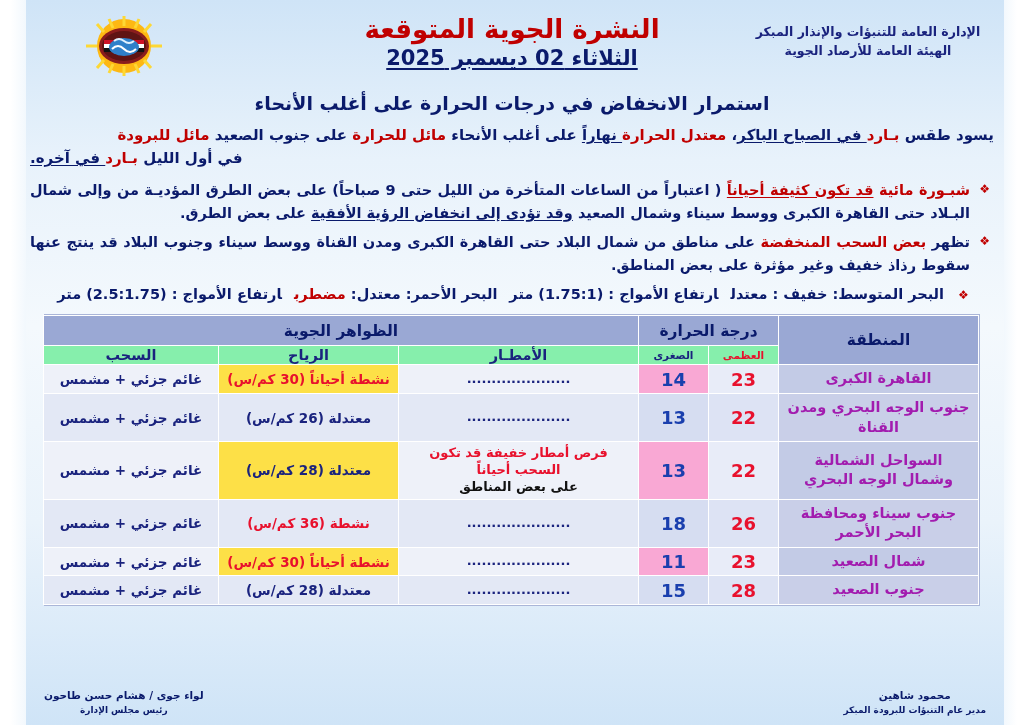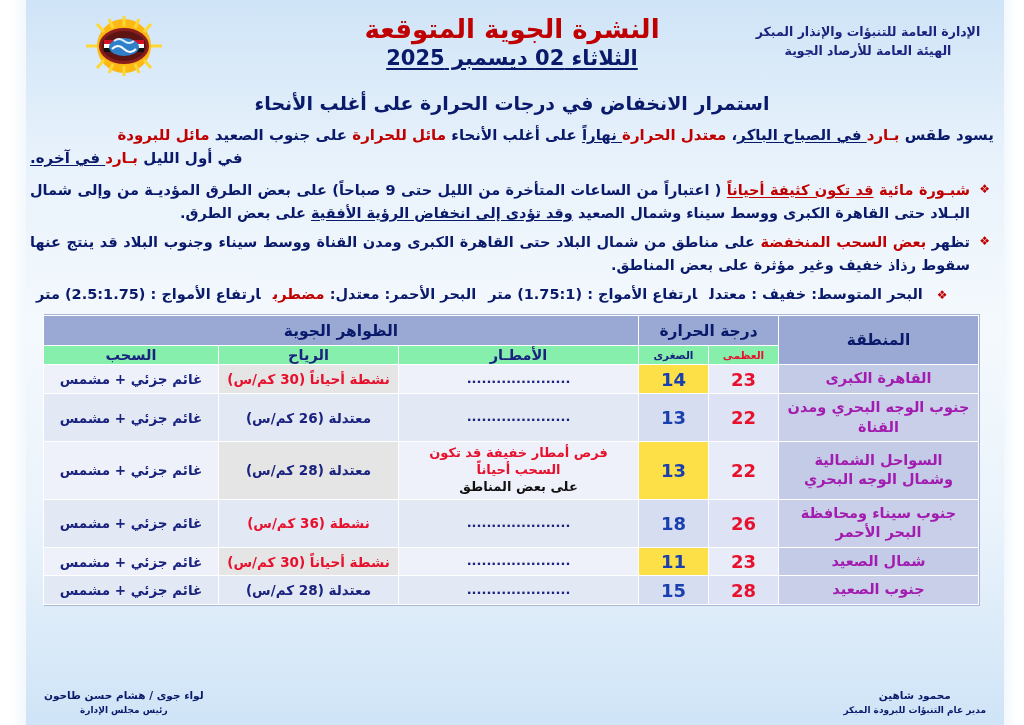--- a/index.html
+++ b/index.html
@@ -72,21 +72,21 @@
   .bullet {
     position: relative;
     font-size: 14.5px; font-weight: bold; line-height: 1.6;
     color: #0a1a6b; text-align: justify;
     padding-right: 20px; margin-bottom: 6px;
   }
   .bullet .marker {
     position: absolute; right: 0; top: 1px;
     color: #c00000; font-size: 12px;
   }
-  .bullet.sea { text-align: left; padding-right: 0; }
+  .bullet.sea { text-align: center; padding-right: 0; }
   .bullet.sea .marker { position: static; margin-left: 8px; }
   .sea-seg { margin: 0 6px; white-space: nowrap; }
 
   
   .table-wrap {
     margin: 8px 44px 0 44px;
     border: 1px solid #aab6d8;
     background: #ffffff;
   }
   table.wx {
@@ -112,26 +112,26 @@
   .hdr-sub th.mini { font-size: 10.5px; }
   .hdr-sub th.mini.max { color: #e8112d; }
   .hdr-sub th.mini.min { color: #1a237e; }
 
   td.region {
     background: #c3cbe6; color: #a21caf; font-size: 14.5px;
     padding: 4px 8px; line-height: 1.35;
   }
   tr.alt td.region { background: #c9cfe8; }
   td.tmax { color: #e8112d; font-size: 18px; background: #e8ecf8; width: 70px; }
-  td.tmin { color: #1a3fae; font-size: 18px; background: #fde047; width: 70px; }
+  td.tmin { color: #1a3fae; font-size: 18px; background: #f9a8d4; width: 70px; }
   tr.alt td.tmax { background: #dde3f4; }
   tr.alt td.tmin { background: #d6ddf1; }
   td.rain { background: #eef1f9; color: #1a237e; font-size: 13px; line-height: 1.3; padding: 3px 6px; }
   tr.alt td.rain { background: #e3e8f5; }
-  td.wind { background: #e5e5e5; color: #1a237e; font-size: 13.5px; padding: 3px 6px; }
+  td.wind { background: #fde047; color: #1a237e; font-size: 13.5px; padding: 3px 6px; }
   tr.alt td.wind { background: #e3e8f5; }
   td.cloud { background: #eef1f9; color: #1a237e; font-size: 13.5px; padding: 3px 6px; }
   tr.alt td.cloud { background: #e3e8f5; }
   .rain-red { color: #e8112d; display: block; }
   .rain-blk { color: #111111; }
   .wind-num { color: #e8112d; }
   .wind-act { color: #e8112d; }
 
   
   .footer {

